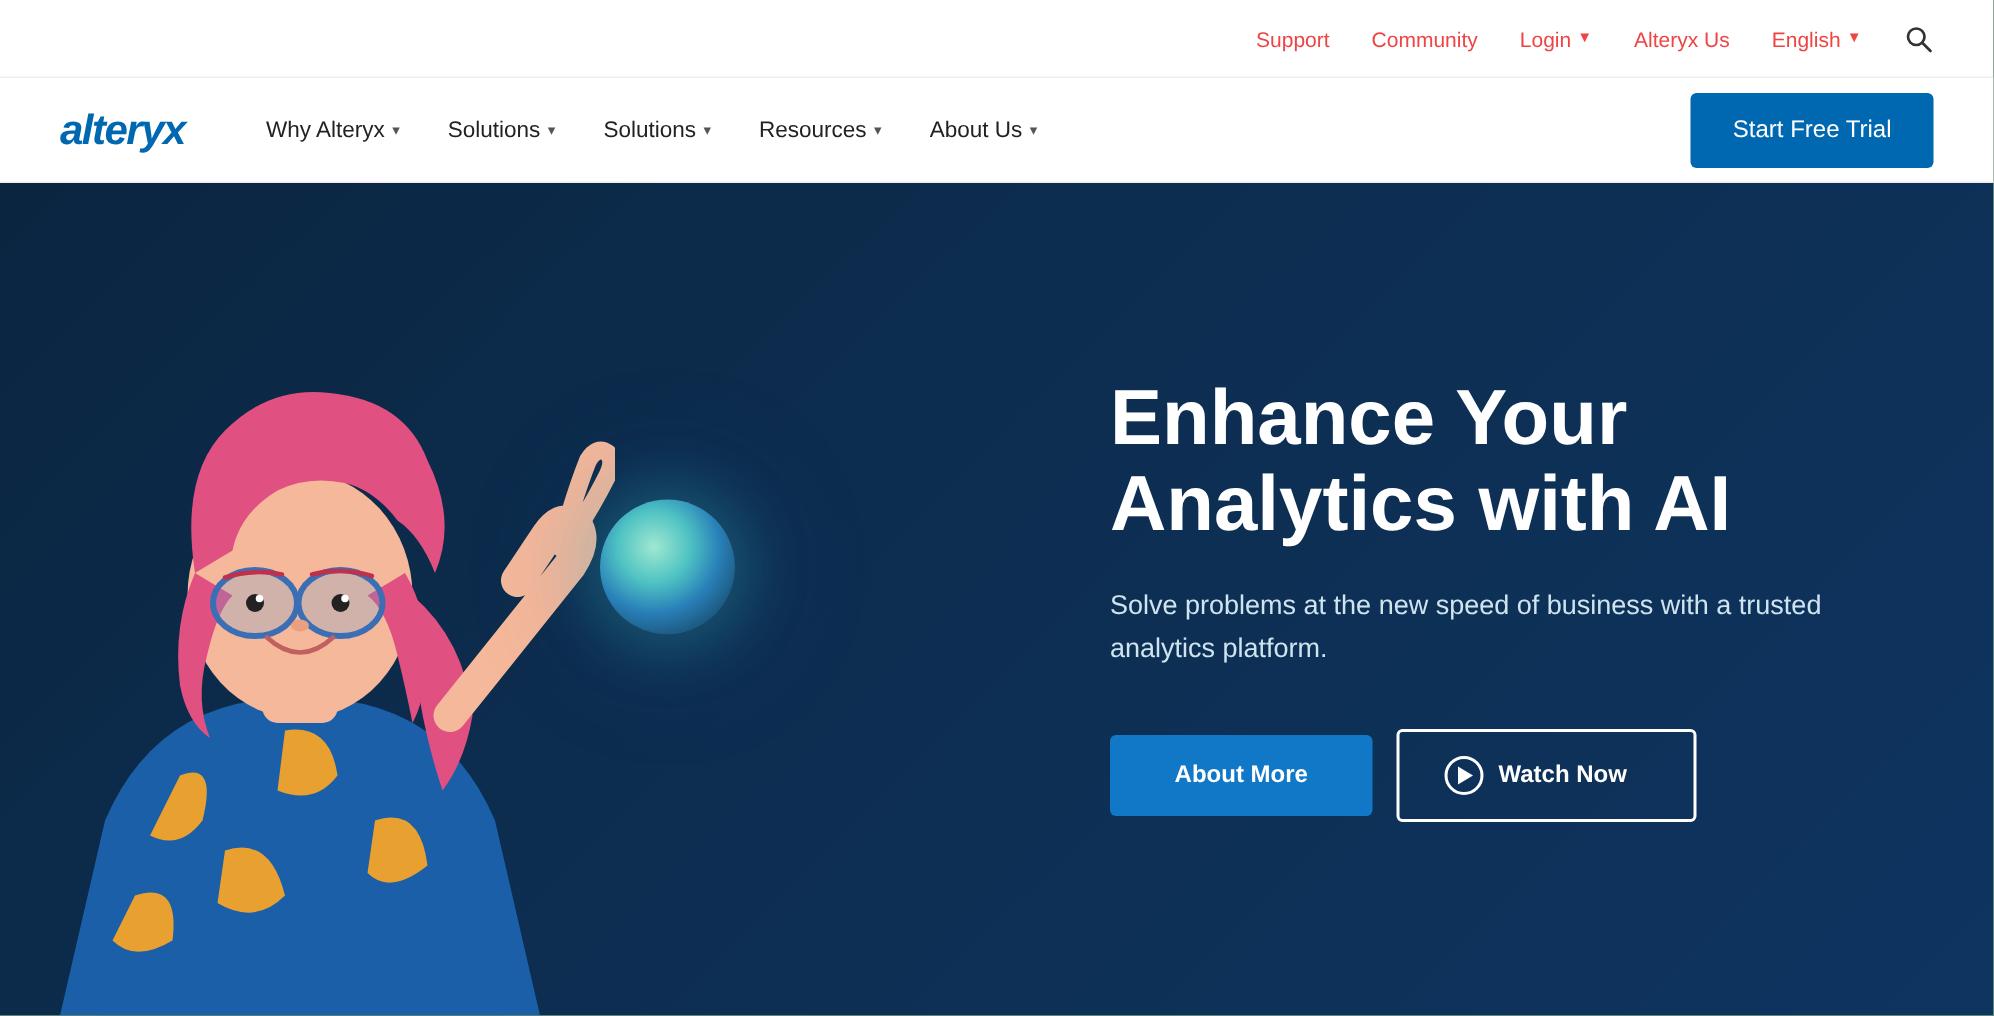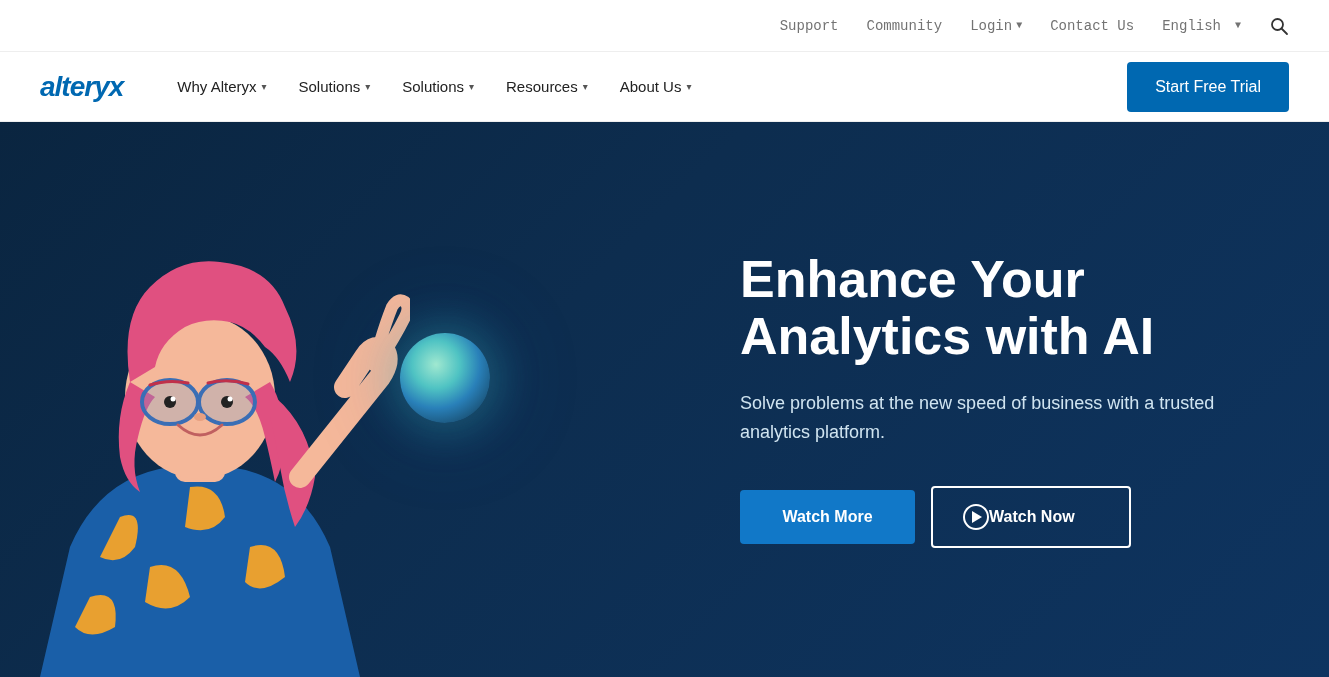--- a/index.html
+++ b/index.html
@@ -10,29 +10,28 @@
       display: flex;
       justify-content: flex-end;
       align-items: center;
       padding: 0 40px;
       height: 52px;
       border-bottom: 1px solid #eee;
       gap: 28px;
     }
     .top-bar-item {
       font-size: 14px;
-      color: #737373;
+      color: #ef4444;
       cursor: pointer;
       text-decoration: none;
       display: flex;
       align-items: center;
       gap: 4px;
-      font-family: Liberation Mono, monospace;
-    }
-    .lang-item { display: flex; align-items: center; gap: 14px; }
+    }
+    .lang-item { display: flex; align-items: center; gap: 4px; }
     .search-icon-btn { background: none; border: none; cursor: pointer; display: flex; align-items: center; }
 
     
     .main-nav {
       display: flex;
       align-items: center;
       padding: 0 40px;
       height: 70px;
       border-bottom: 1px solid #eee;
       background: #fff;
@@ -168,20 +167,21 @@
       background: transparent;
       color: #fff;
       border: 2px solid #fff;
       padding: 16px 30px;
       font-size: 16px;
       font-weight: 700;
       border-radius: 4px;
       cursor: pointer;
       display: flex;
       align-items: center;
+      gap: 10px;
       min-width: 200px;
     }
     .play-circle {
       width: 26px;
       height: 26px;
       border: 2px solid #fff;
       border-radius: 50%;
       display: flex;
       align-items: center;
       justify-content: center;
@@ -207,21 +207,21 @@
 </head>
 <body>
 
 <div class="top-bar">
   <a class="top-bar-item">Support</a>
   <a class="top-bar-item">Community</a>
   <a class="top-bar-item">
     <span>Login</span>
     <span style="font-size:10px;">▼</span>
   </a>
-  <a class="top-bar-item">Contact Us</a>
+  <a class="top-bar-item">Alteryx Us</a>
   <div class="top-bar-item lang-item">
     <span>English</span>
     <span style="font-size:10px;">▼</span>
   </div>
   <button class="search-icon-btn">
     <svg width="20" height="20" viewBox="0 0 20 20" fill="none">
       <circle cx="8.5" cy="8.5" r="5.5" stroke="#333" stroke-width="1.8"></circle>
       <line x1="12.5" y1="12.5" x2="18" y2="18" stroke="#333" stroke-width="1.8" stroke-linecap="round"></line>
     </svg>
   </button>
@@ -309,21 +309,21 @@
       <ellipse cx="210" cy="220" rx="6" ry="4" fill="#e8a080"></ellipse>
     </svg>
   </div>
 
   <div class="orb"></div>
 
   <div class="hero-content">
     <h1 class="hero-title">Enhance Your Analytics with AI</h1>
     <p class="hero-subtitle">Solve problems at the new speed of business with a trusted analytics platform.</p>
     <div class="hero-buttons">
-      <button class="btn-learn">Watch More</button>
+      <button class="btn-learn">About More</button>
       <button class="btn-watch">
         <span class="play-circle">
           <span class="play-triangle"></span>
         </span>
         <span>Watch Now</span>
       </button>
     </div>
   </div>
 
 </section>

